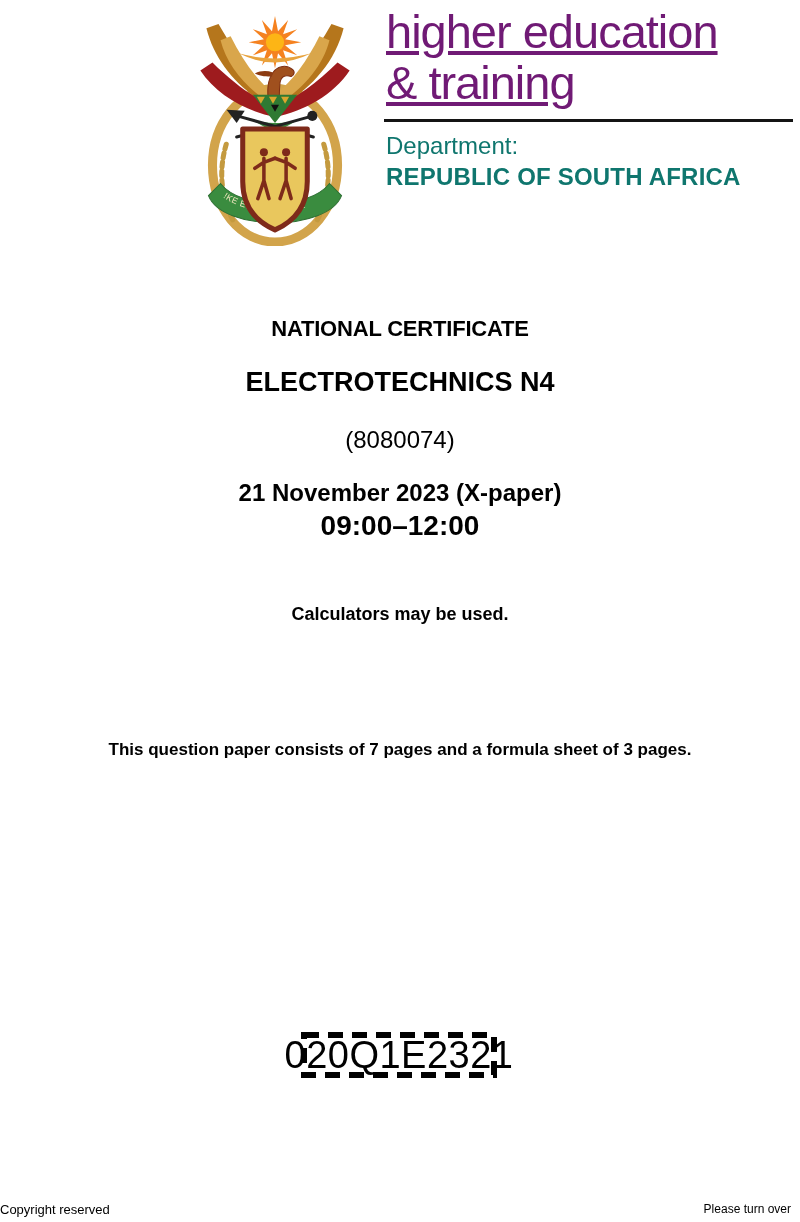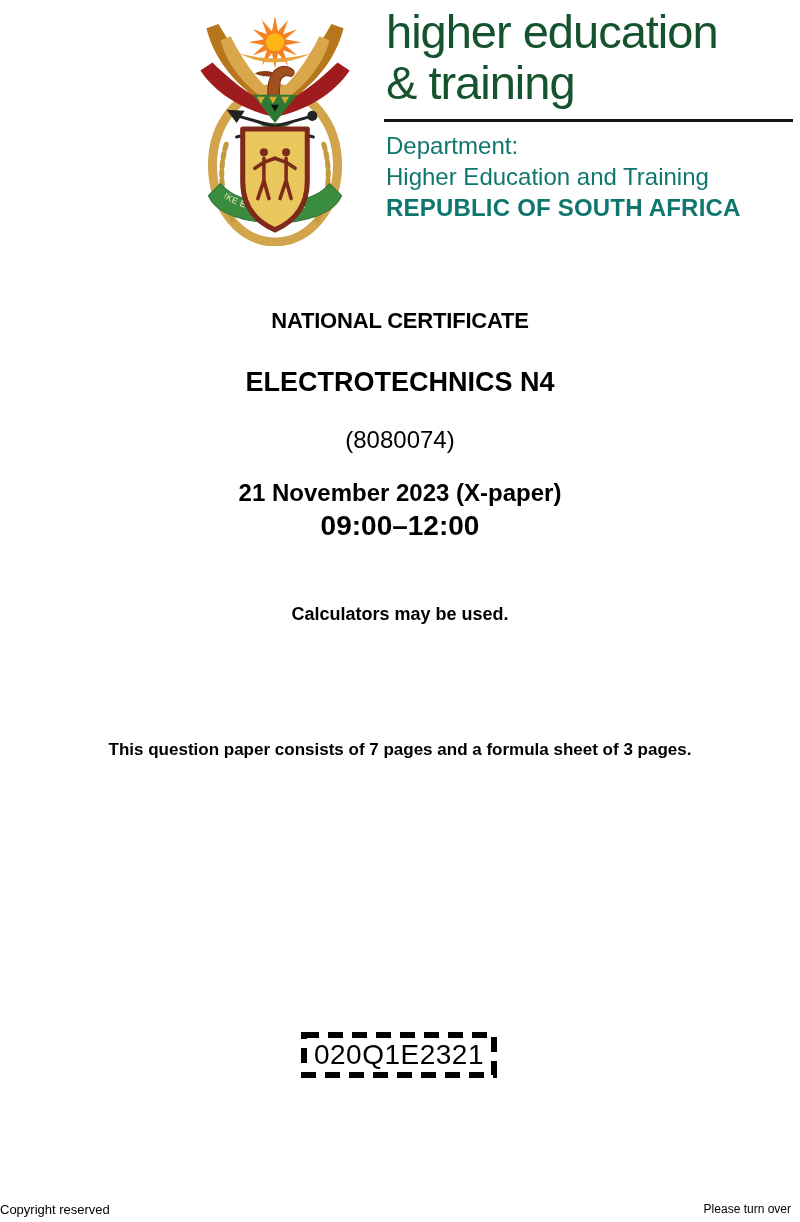--- a/index.html
+++ b/index.html
@@ -3,40 +3,40 @@
 <meta charset="utf-8">
 <style>
   html,body{margin:0;padding:0;background:#ffffff;}
   body{width:800px;height:1222px;position:relative;overflow:hidden;
        font-family:"Liberation Sans","DejaVu Sans",sans-serif;color:#000;}
   .page{position:absolute;inset:0;background:#fff;}
 
   
   .emblem{position:absolute;left:186px;top:12px;width:178px;height:234px;}
   .wordmark{position:absolute;left:386px;top:6px;font-size:47px;line-height:51px;
-            letter-spacing:-1px;color:#14532d;font-weight:normal;}
+            letter-spacing:-1px;color:#701a75;font-weight:normal;text-decoration:underline;}
   .rule{position:absolute;left:384px;top:119px;width:409px;height:3px;background:#141414;}
   .dept{position:absolute;left:386px;top:130px;font-size:24px;line-height:31px;color:#0f766e;}
   .dept .country{font-weight:bold;letter-spacing:0.2px;}
 
   
   .cline{position:absolute;left:0;width:800px;text-align:center;}
-  .line-cert   {top:308px;font-size:22px;font-weight:bold;letter-spacing:-0.2px;}
+  .line-cert   {top:316px;font-size:22px;font-weight:bold;letter-spacing:-0.2px;}
   .line-subject{top:367px;font-size:27px;font-weight:bold;}
   .line-code   {top:426px;font-size:24px;font-weight:normal;}
   .line-date   {top:479px;font-size:24px;font-weight:bold;}
   .line-time   {top:510px;font-size:28px;font-weight:bold;}
   .line-calc   {top:604px;font-size:18px;font-weight:bold;}
   .line-pages  {top:740px;font-size:17px;font-weight:bold;}
 
   
   .codebox{position:absolute;left:301px;top:1032px;width:196px;height:46px;}
   .codebox svg{position:absolute;inset:0;}
   .codebox .code-text{position:absolute;inset:0;display:flex;align-items:center;
-                      justify-content:center;font-size:28px;letter-spacing:0.5px;}
+                      justify-content:center;font-size:38px;letter-spacing:0.5px;}
 
   
   .footer-left {position:absolute;left:0;top:1202px;font-size:13px;}
   .footer-right{position:absolute;right:9px;top:1202px;font-size:12px;}
 </style>
 </head>
 <body>
 
 <div class="page">
 
@@ -93,21 +93,20 @@
 
   <div class="wordmark">
     <div>higher education</div>
     <div>&amp; training</div>
   </div>
 
   <div class="rule"></div>
 
   <div class="dept">
     <div>Department:</div>
-    <div>Higher Education and Training</div>
     <div class="country">REPUBLIC OF SOUTH AFRICA</div>
   </div>
 
   <div class="cline line-cert">NATIONAL CERTIFICATE</div>
   <div class="cline line-subject">ELECTROTECHNICS N4</div>
   <div class="cline line-code">(8080074)</div>
   <div class="cline line-date">21 November 2023 (X-paper)</div>
   <div class="cline line-time">09:00–12:00</div>
   <div class="cline line-calc">Calculators may be used.</div>
   <div class="cline line-pages">This question paper consists of 7 pages and a formula sheet of 3 pages.</div>

